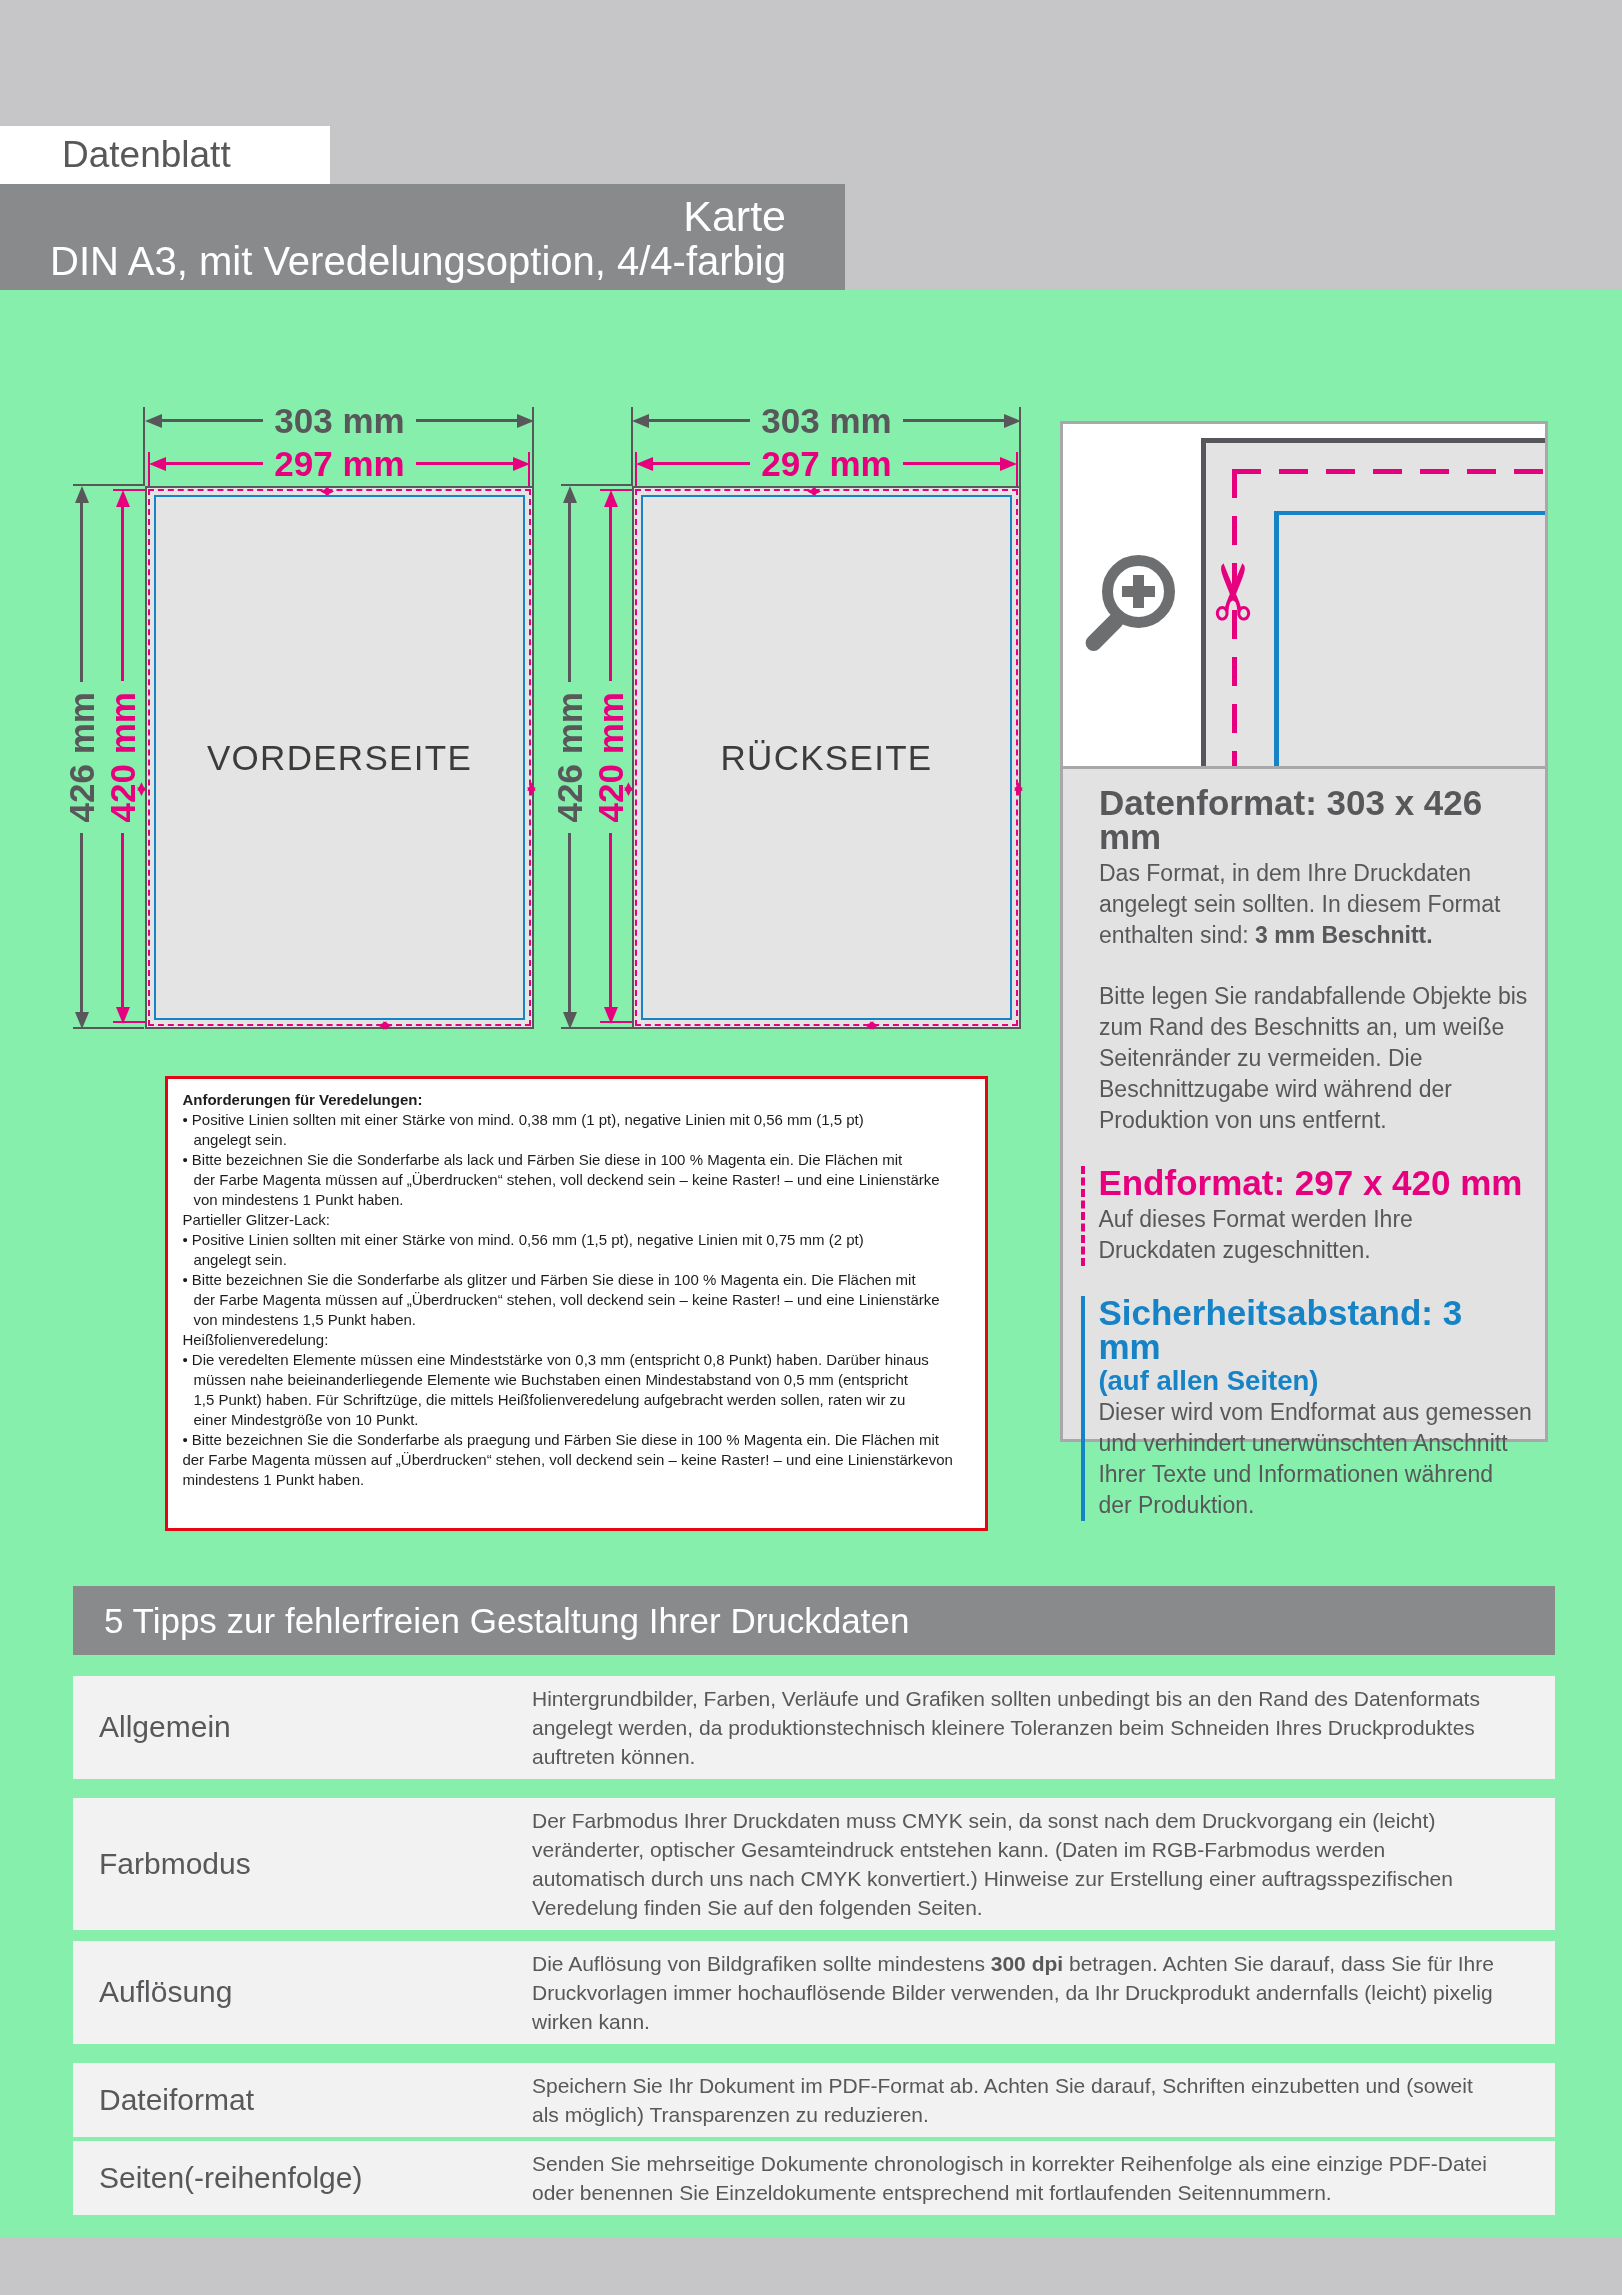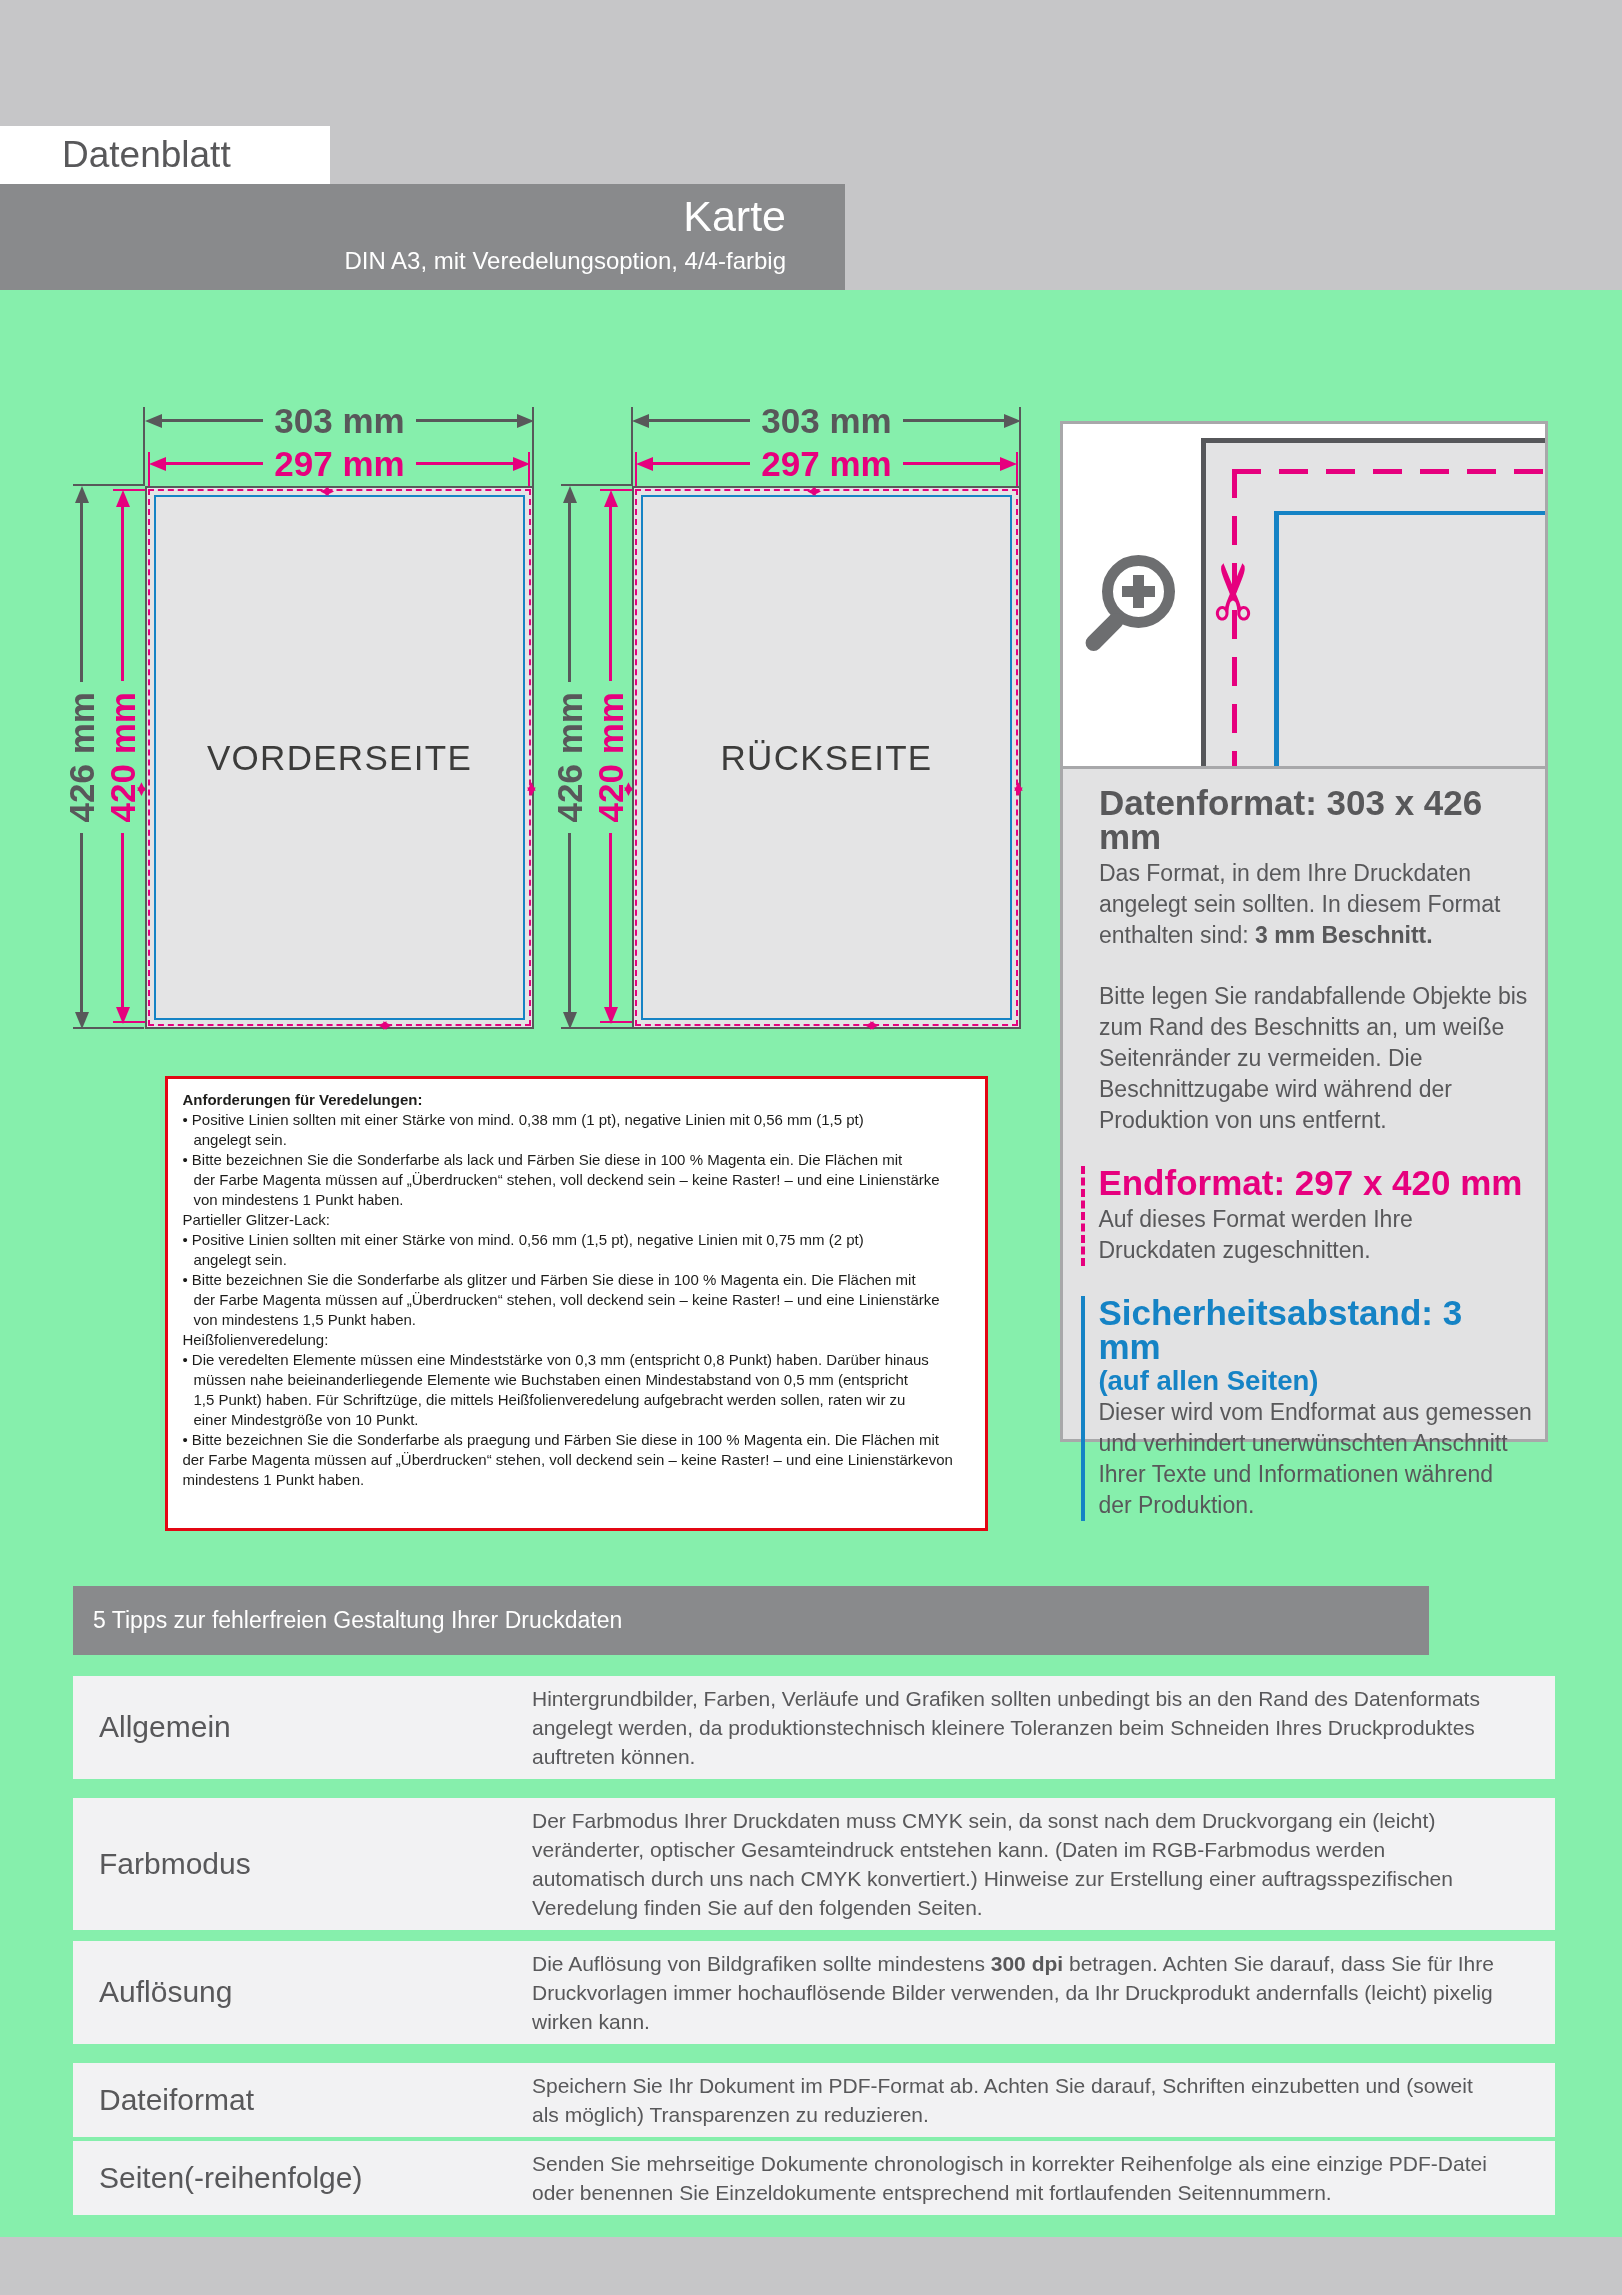--- a/index.html
+++ b/index.html
@@ -7,21 +7,21 @@
         font-family:"Liberation Sans","DejaVu Sans",sans-serif;color:var(--gray-dark);}
   
   .header-gray{position:absolute;left:0;top:0;width:1623px;height:290px;background:var(--gray-light);}
   .datenblatt-box{position:absolute;left:0;top:126px;width:330px;height:58px;background:#ffffff;
         display:flex;align-items:center;}
   .datenblatt-box span{padding-left:62px;font-size:37px;color:var(--gray-dark);}
   .banner{position:absolute;left:0;top:184px;width:845px;height:106px;background:var(--gray-banner);
         display:flex;flex-direction:column;justify-content:center;align-items:flex-end;
         padding-right:59px;box-sizing:border-box;color:#fff;}
   .banner .title{font-size:43px;line-height:47px;}
-  .banner .subtitle{font-size:24px;line-height:42px;}
+  .banner .subtitle{font-size:40px;line-height:42px;}
   
   .dim-h{position:absolute;display:flex;align-items:center;height:37px;}
   .dim-h .seg{flex:1;height:2.6px;}
   .dim-h .lbl{font-size:35px;font-weight:bold;margin:0 11.8px;line-height:1;white-space:nowrap;}
   .dim-v{position:absolute;display:flex;flex-direction:column;align-items:center;width:37px;}
   .dim-v .seg{flex:1;width:2.6px;}
   .dim-v .lbl{writing-mode:vertical-rl;transform:rotate(180deg);font-size:35px;font-weight:bold;
         margin:10.5px 0;line-height:1;white-space:nowrap;}
   .gray-dim{color:var(--gray-dark);}
   .gray-dim .seg{background:var(--gray-dark);}
@@ -80,22 +80,22 @@
   .t-mag{color:var(--magenta);}
   .t-blue{color:var(--blue);}
   .di-sub{font-size:27.5px;line-height:33px;font-weight:bold;}
   
   .reqbox{position:absolute;left:165px;top:1076px;width:823px;height:455px;background:#fff;
         border:3.9px solid var(--red);box-sizing:border-box;padding:11px 14.4px;font-size:15px;
         line-height:20px;color:var(--text-dark);}
   .req-head{font-weight:bold;}
   .req-cont{padding-left:11px;}
   
-  .tips-banner{position:absolute;left:73px;top:1586px;width:1356px;height:69px;background:var(--gray-banner);
-        color:#fff;display:flex;align-items:center;padding-left:20px;box-sizing:border-box;font-size:23px;}
+  .tips-banner{position:absolute;left:73px;top:1586px;width:1482px;height:69px;background:var(--gray-banner);
+        color:#fff;display:flex;align-items:center;padding-left:31px;box-sizing:border-box;font-size:35px;}
   .tip-row{position:absolute;left:73px;width:1482px;background:var(--gray-row);display:flex;
         align-items:center;box-sizing:border-box;padding:7.9px 0;}
   .tip-label{flex:0 0 459px;padding-left:26px;box-sizing:border-box;font-size:30px;color:var(--gray-dark);}
   .tip-text{flex:1;max-width:968px;font-size:21px;line-height:29px;color:var(--gray-dark);padding-right:26px;}
   .r1{top:1676px;} .r2{top:1798px;} .r3{top:1941px;} .r4{top:2063px;} .r5{top:2141px;}
   .footer-gray{position:absolute;left:0;top:2237px;width:1623px;height:59px;background:var(--gray-light);}
   b{font-weight:bold;}
 </style>
 </head>
 <body>

